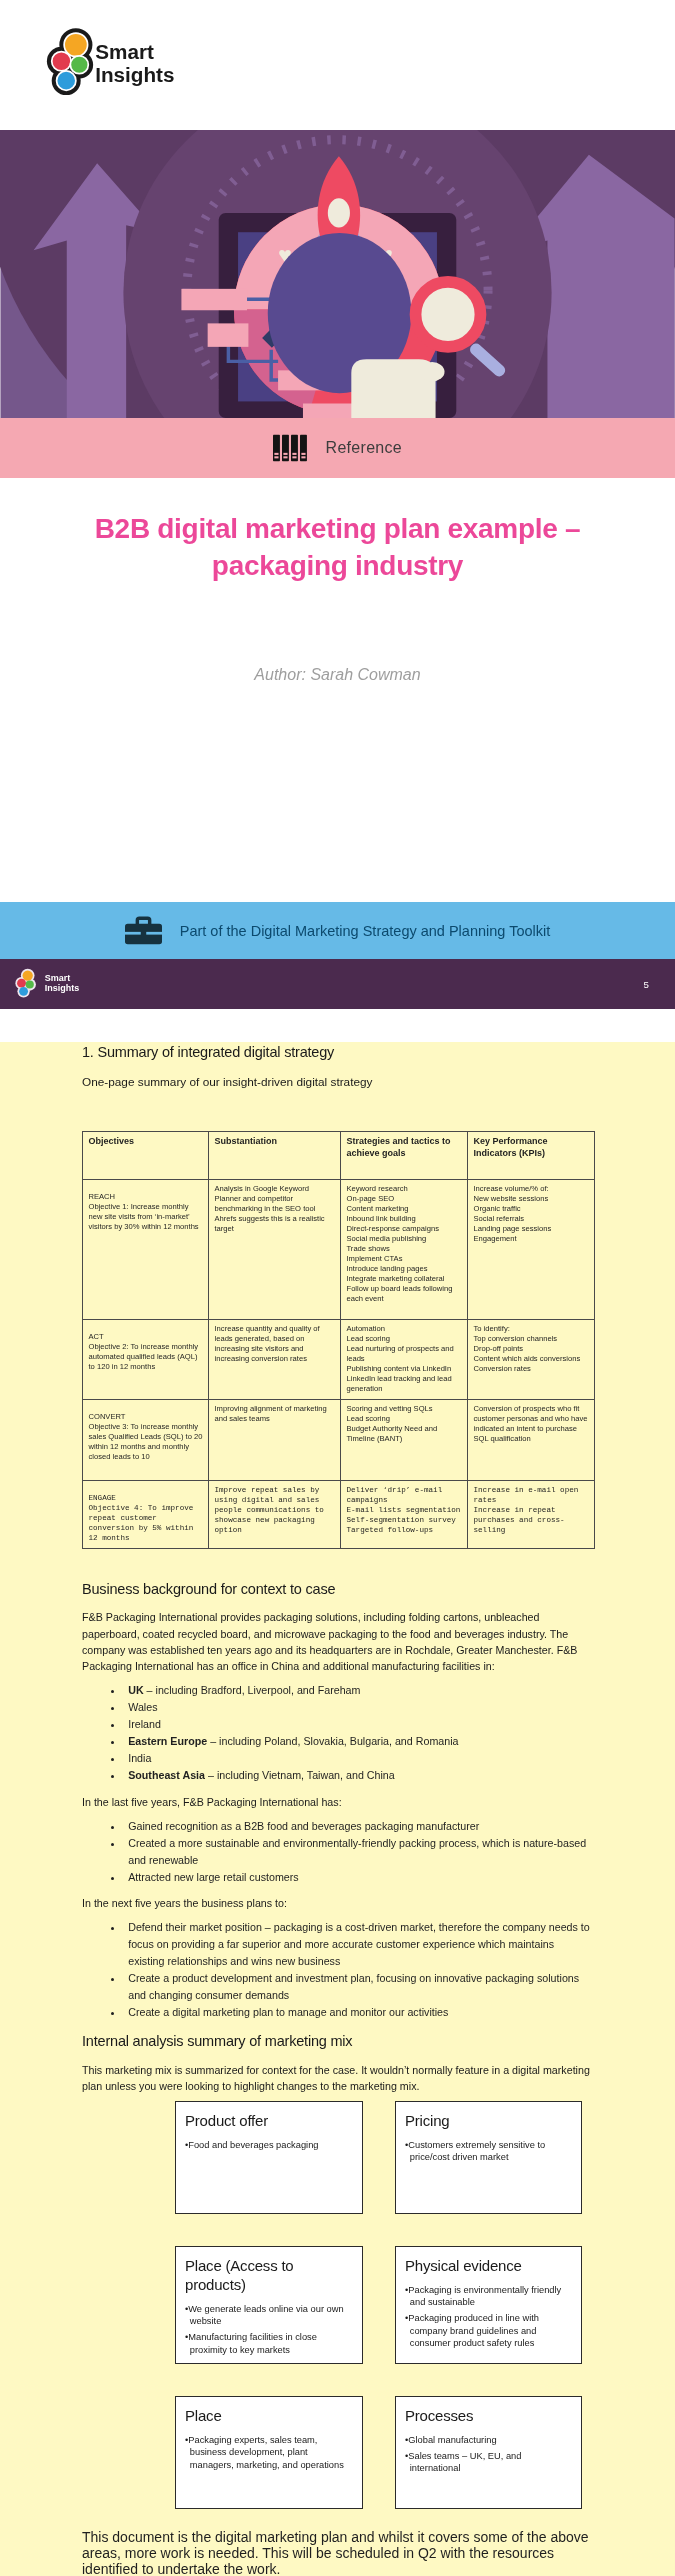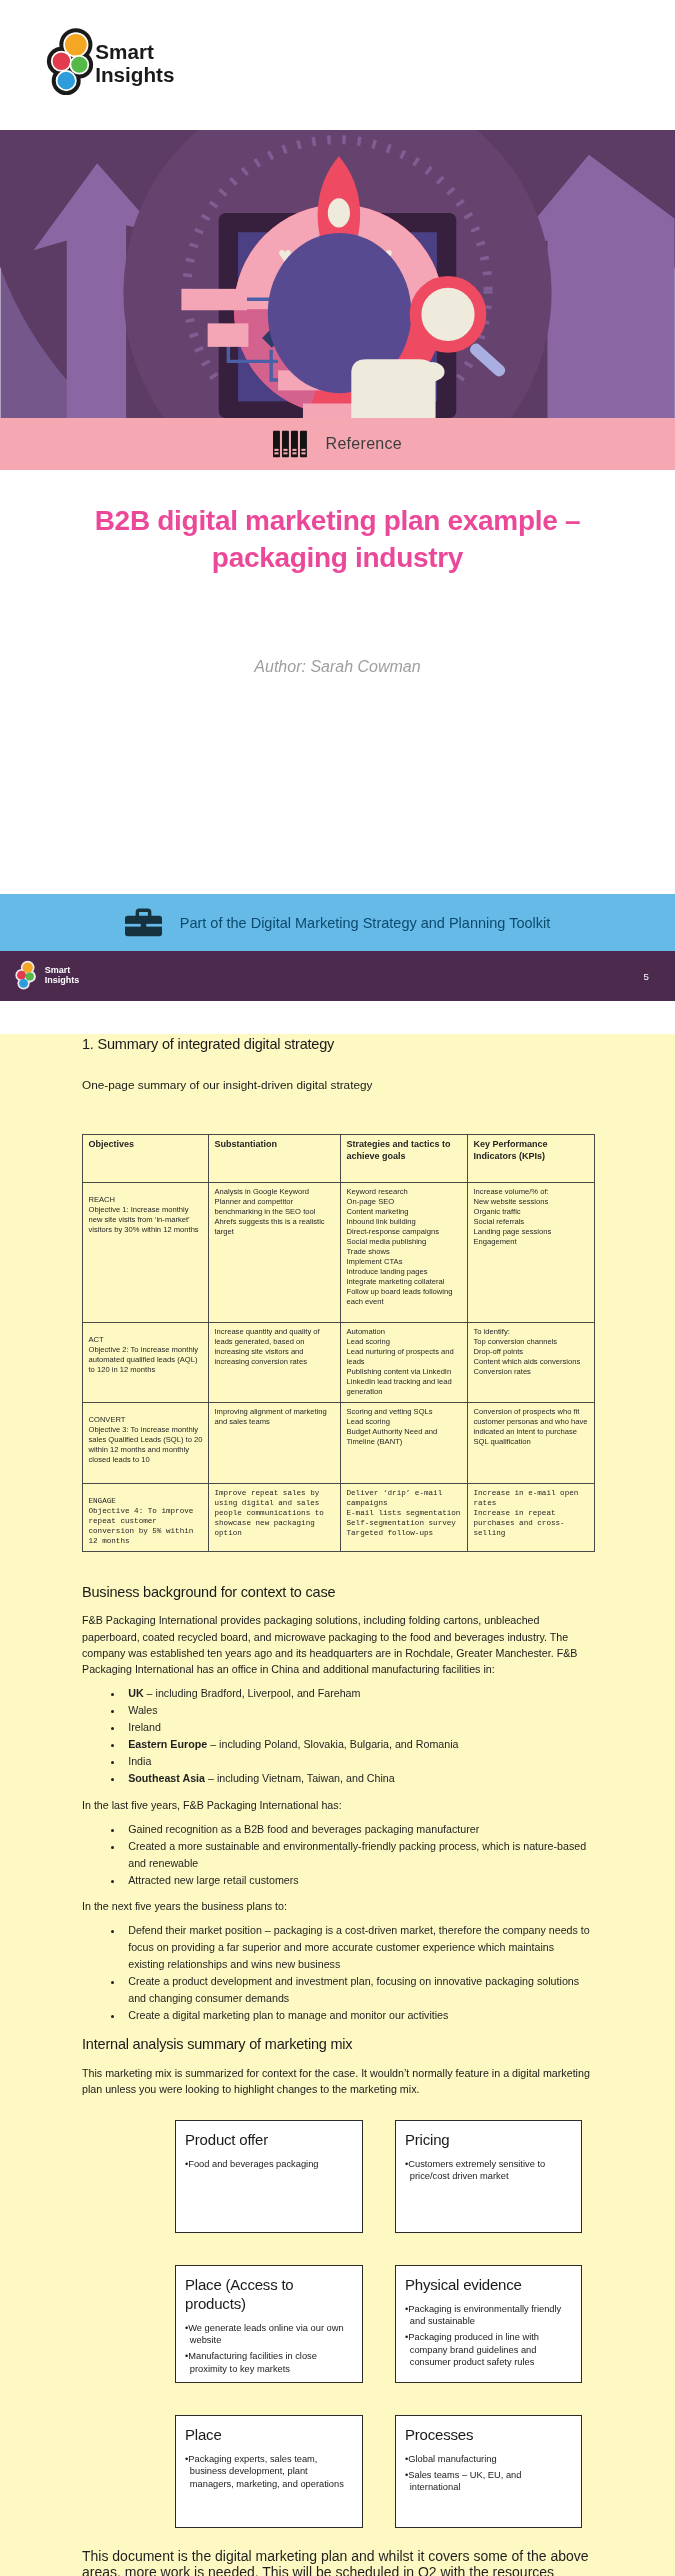--- a/index.html
+++ b/index.html
@@ -8,21 +8,21 @@
   .page { width:675px; height:2576px; margin:0 auto; background:#fff; overflow:hidden; position:relative; }
 
   
   .top-band { height:130px; background:#fff; }
   .logo-main { padding:26px 0 0 40px; }
 
   
   .hero { height:288px; overflow:hidden; line-height:0; }
 
   
-  .pink-band { height:52px; background:#F5A8B2; display:flex; align-items:center; justify-content:center; gap:16.6px; }
+  .pink-band { height:60px; background:#F5A8B2; display:flex; align-items:center; justify-content:center; gap:16.6px; }
   .pink-band .ref-label { font-size:16px; color:#3d3d3d; font-weight:400; letter-spacing:0.3px; }
 
   
   .title-section { height:424px; background:#fff; text-align:center; }
   .doc-title { padding-top:32px; font-size:28px; line-height:37px; font-weight:700; color:#ec4899; letter-spacing:-0.3px; width:567px; margin:0 auto; }
   .doc-author { margin-top:82px; font-size:16px; font-style:italic; color:#9e9e9e; font-weight:400; }
 
   
   .blue-band { height:57px; background:#66BAE7; display:flex; align-items:center; justify-content:center; gap:18px; }
   .blue-band .toolkit-label { font-size:14.5px; color:#0c4a6e; font-weight:400; }
@@ -30,21 +30,21 @@
   
   .plum-bar { height:50px; background:#4B2A4E; display:flex; align-items:center; justify-content:space-between; padding:0 26px 0 14px; }
   .plum-brand { display:flex; align-items:center; gap:4.8px; }
   .plum-brand .brand-text { color:#fff; font-size:9px; font-weight:700; line-height:9.7px; }
   .page-num { color:#fff; font-size:9.7px; }
 
   
   .doc { padding:0 82px 0 82px; background:#fef9c3; }
   .doc h2 { font-weight:400; font-size:14.5px; line-height:21px; color:#1a1a1a; letter-spacing:-0.2px; }
   .h2-s1 { margin-top:33px; }
-  .sub-p { margin-top:22px; font-size:11.8px; line-height:16.6px; color:#1a1a1a; }
+  .sub-p { margin-top:11px; font-size:11.8px; line-height:16.6px; color:#1a1a1a; }
 
   table.summary { border-collapse:collapse; margin-top:40px; width:511px; table-layout:fixed; }
   table.summary col:nth-child(1){width:126px;} table.summary col:nth-child(2){width:132px;}
   table.summary col:nth-child(3){width:127px;} table.summary col:nth-child(4){width:127px;}
   table.summary th, table.summary td { border:0.7px solid #4a4a4a; vertical-align:top; text-align:left; padding:4.2px 5.5px; }
   table.summary th { font-size:9px; line-height:11.8px; font-weight:700; height:48px; }
   table.summary td { font-size:7.6px; line-height:10px; font-weight:400; }
   table.summary td div { margin:0; }
   tr.r0 td { height:140px; } tr.r0 td:first-child div:first-child { margin-top:8.3px; }
   tr.r1 td { height:80px; } tr.r1 td:first-child div:first-child { margin-top:8.3px; }
@@ -52,21 +52,21 @@
   tr.r3 td { height:68px;font-family:Liberation Mono, monospace;  } tr.r3 td:first-child div:first-child { margin-top:8.3px; }
 
   .h2-s2 { margin-top:30px; }
   .body-p { margin-top:9.7px; font-size:10.7px; line-height:16.3px; color:#1a1a1a; }
   ul.doc-list { margin-top:7.6px; padding-left:42px; list-style:disc; }
   ul.doc-list li { font-size:10.7px; line-height:17px; padding-left:4.2px; }
   ul.doc-list li b { font-weight:700; }
 
   .h2-s3 { margin-top:9.7px; }
 
-  .mix-grid { margin-top:23px; margin-left:93px; width:394px; display:grid; grid-template-columns:188px 187px; column-gap:18px; row-gap:18px;gap:32px; }
+  .mix-grid { margin-top:7px; margin-left:93px; width:394px; display:grid; grid-template-columns:188px 187px; column-gap:18px; row-gap:18px;gap:32px; }
   .mix-box { border:1.4px solid #2b2b2b; min-height:113px; padding:7px 9px; background:#fff; }
   .mix-title { font-size:15px; line-height:18.7px; font-weight:400; color:#1a1a1a; letter-spacing:-0.2px; margin-top:2.8px; }
   .mix-bullet { font-size:9.3px; line-height:12.5px; margin-top:8.3px; padding-left:4.8px; text-indent:-4.8px; color:#1a1a1a; }
   .mix-bullet + .mix-bullet { margin-top:3.5px; }
 
   .closing-p { margin-top:19.4px; font-size:14px; line-height:16.3px; }
 </style>
 </head>
 <body>
 

